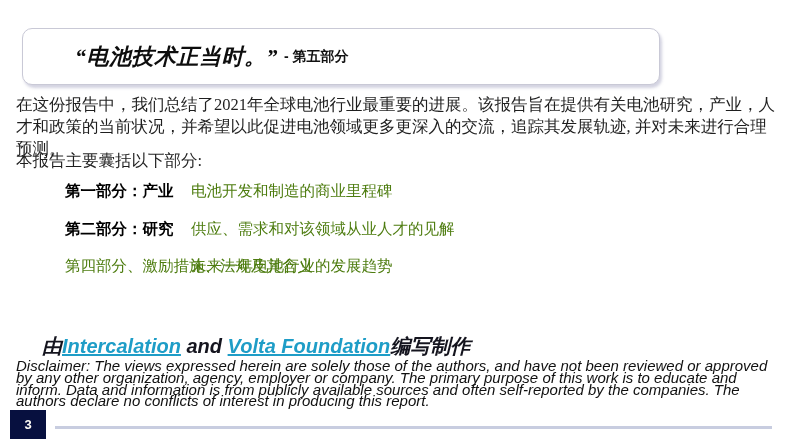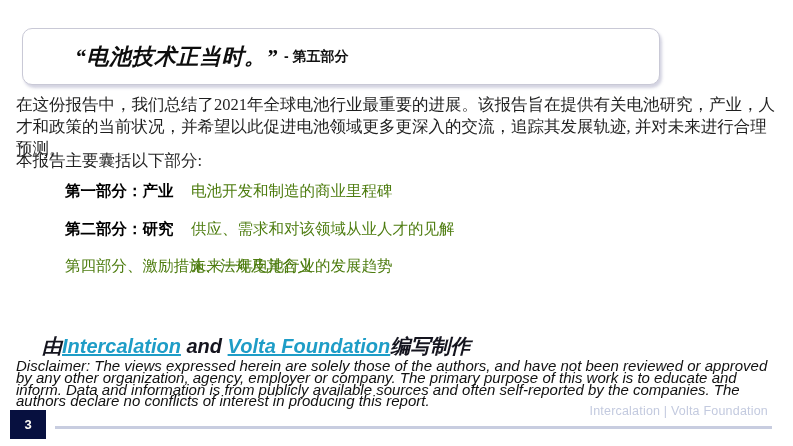--- a/index.html
+++ b/index.html
@@ -191,15 +191,14 @@
 
   <div class="byline">
     <span>由</span><a>Intercalation</a><span> and </span><a>Volta Foundation</a><span>编写制作</span>
   </div>
 
 
   <div class="disclaimer-en">Disclaimer: The views expressed herein are solely those of the authors, and have not been reviewed or approved by any other organization, agency, employer or company. The primary purpose of this work is to educate and inform. Data and information is from publicly available sources and often self-reported by the companies. The authors declare no conflicts of interest in producing this report.</div>
 
   <div class="page-box">3</div>
   <div class="footer-line"></div>
-  <div class="footer-brand">Intercalation | Volta Foundation</div>
 
 </div>
 
 </body></html>

